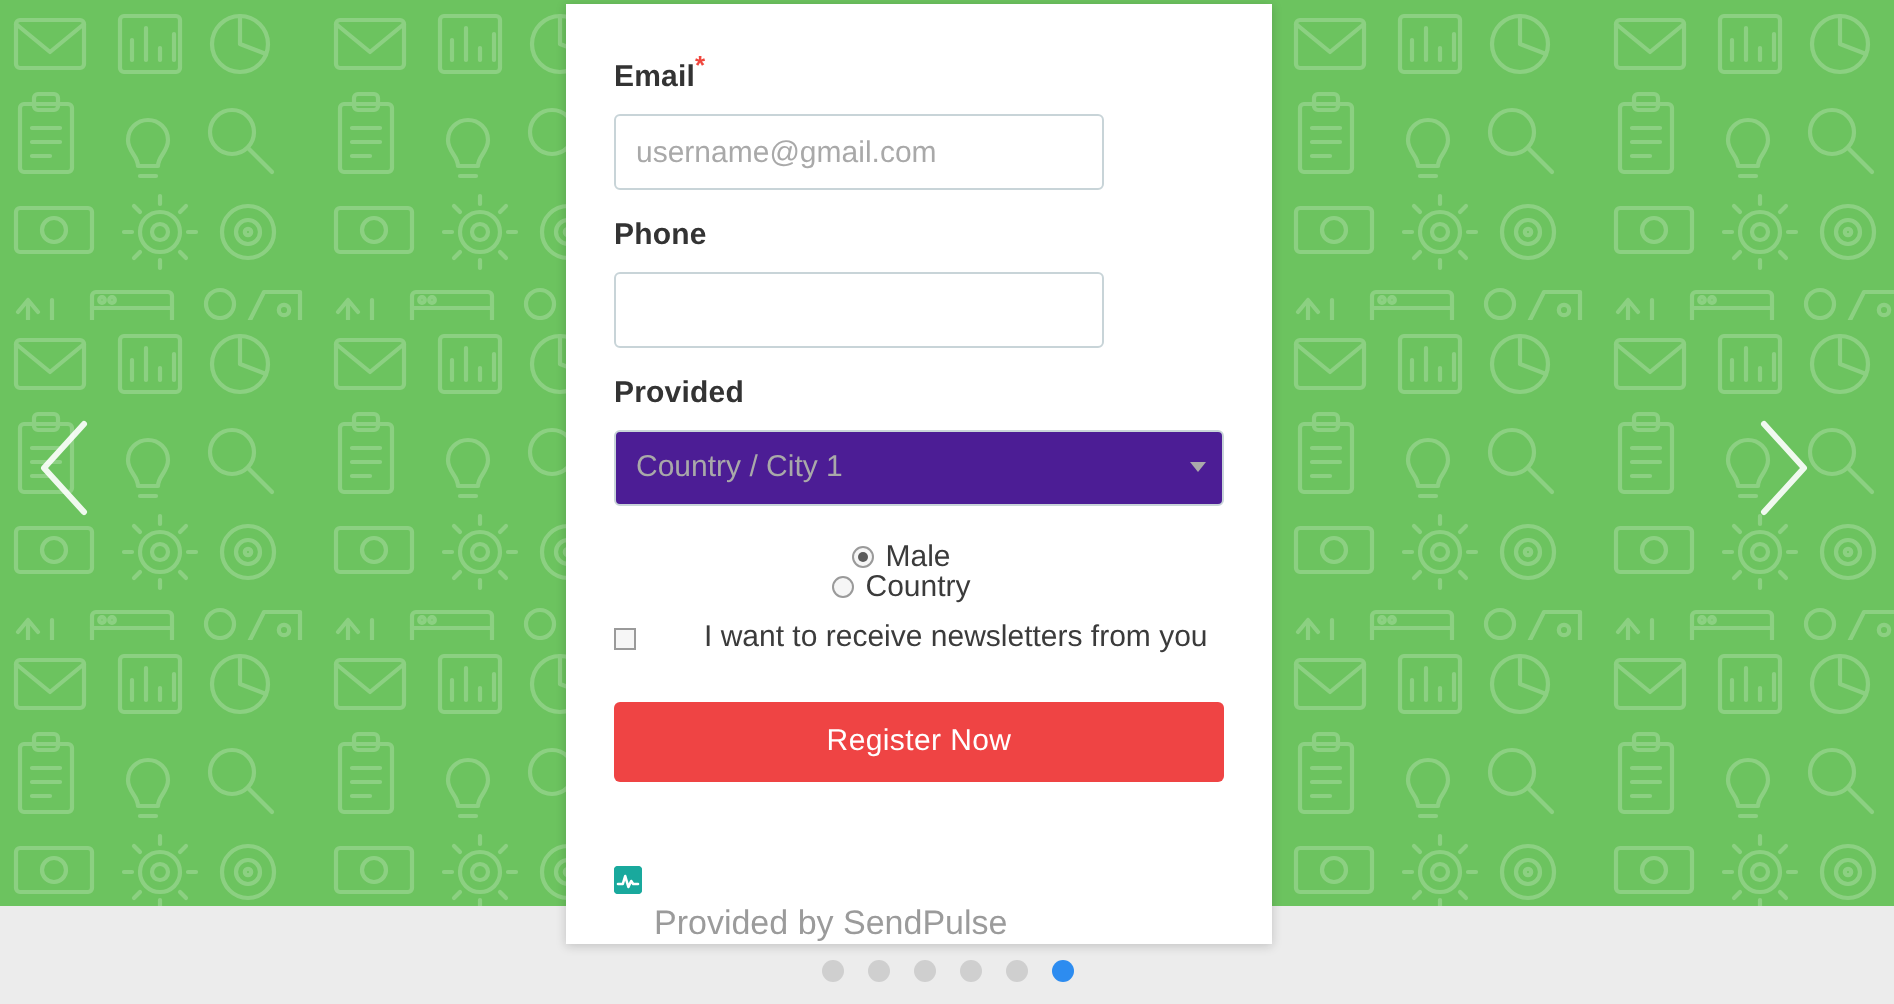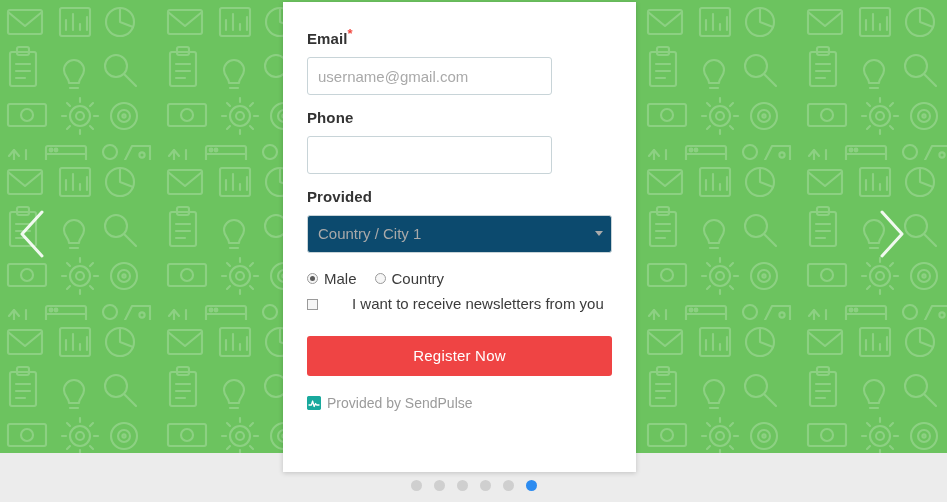--- a/index.html
+++ b/index.html
@@ -113,21 +113,21 @@
     position: relative;
     width: 305px;
     height: 38px;
   }
   .select-box {
     box-sizing: border-box;
     width: 305px;
     height: 38px;
     border: 1px solid #c8d4d8;
     border-radius: 3px;
-    background: #0c4a6e;
+    background: #4c1d95;
     font-size: 15px;
     color: #a9a9a9;
     line-height: 36px;
     padding: 0 26px 0 10px;
     cursor: pointer;
     white-space: nowrap;
     overflow: hidden;
   }
   .select-caret {
     position: absolute;
@@ -141,20 +141,21 @@
     pointer-events: none;
   }
 
   
   .radio-row {
     margin-top: 18px;
     display: flex;
     align-items: center;
     font-size: 15px;
     color: #3b3b3b;
+    flex-direction: column;
   }
   .radio-item {
     display: flex;
     align-items: center;
     margin-right: 18px;
     cursor: pointer;
   }
   .radio-dot {
     width: 11px;
     height: 11px;
@@ -226,23 +227,24 @@
     width: 14px;
     height: 14px;
     border-radius: 2px;
     background: #19a99d;
     margin-right: 6px;
     flex: none;
     position: relative;
     overflow: hidden;
   }
   #provided-text {
-    font-size: 14px;
+    font-size: 17px;
     color: #9b9b9b;
     line-height: 14px;
+    margin-top: 44px;
   }
 
   
   #pager {
     position: absolute;
     left: 0;
     bottom: 11px;
     width: 947px;
     display: flex;
     justify-content: center;

